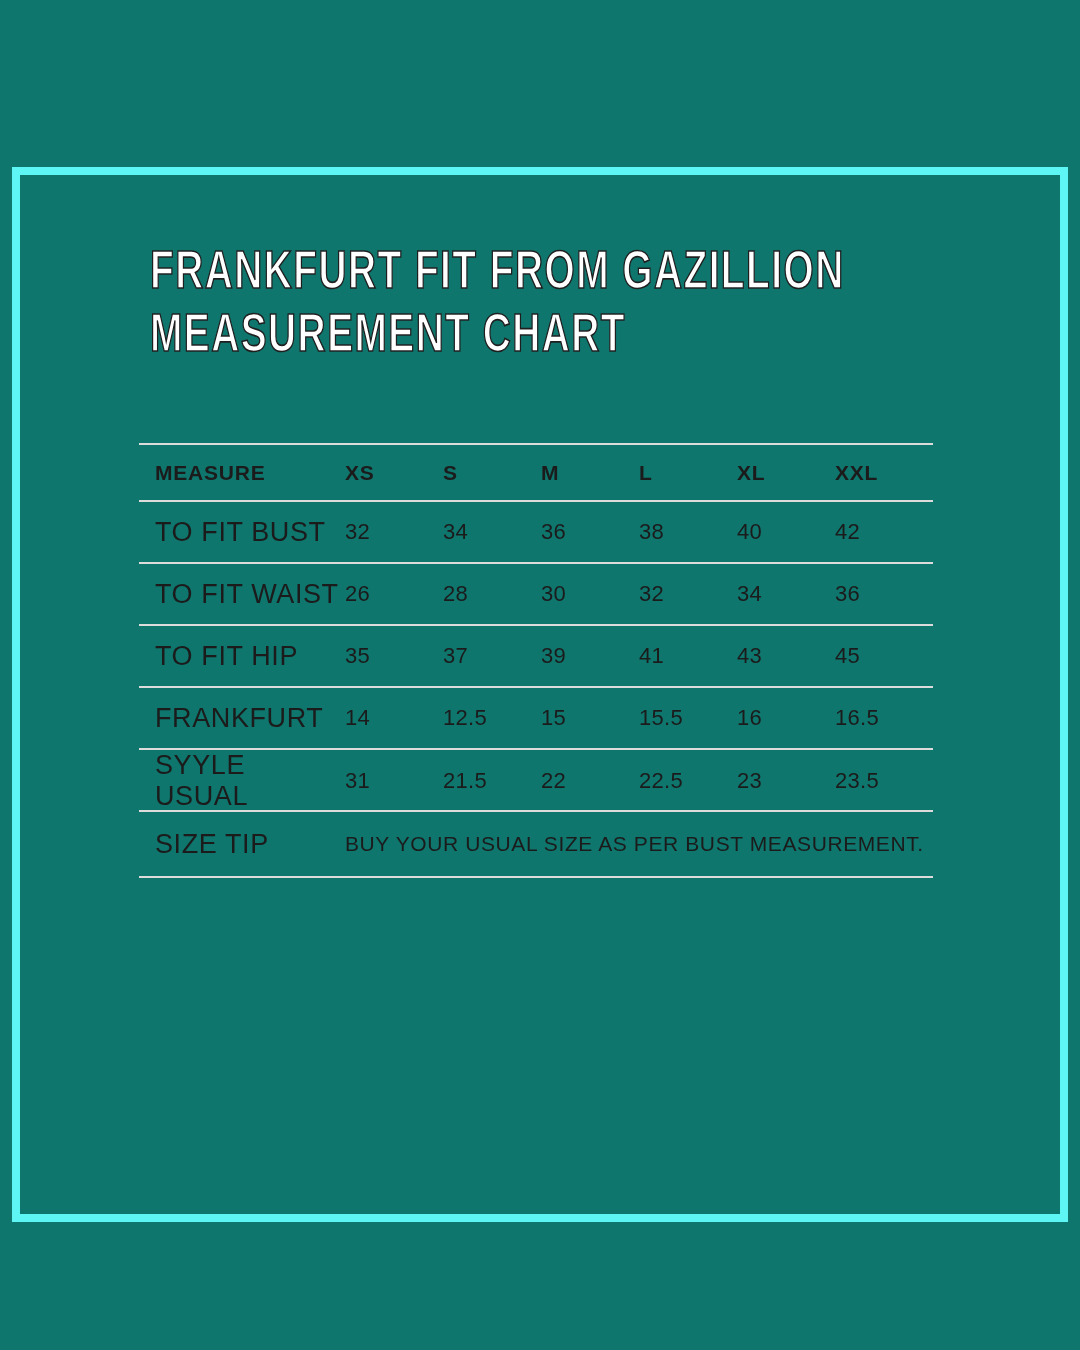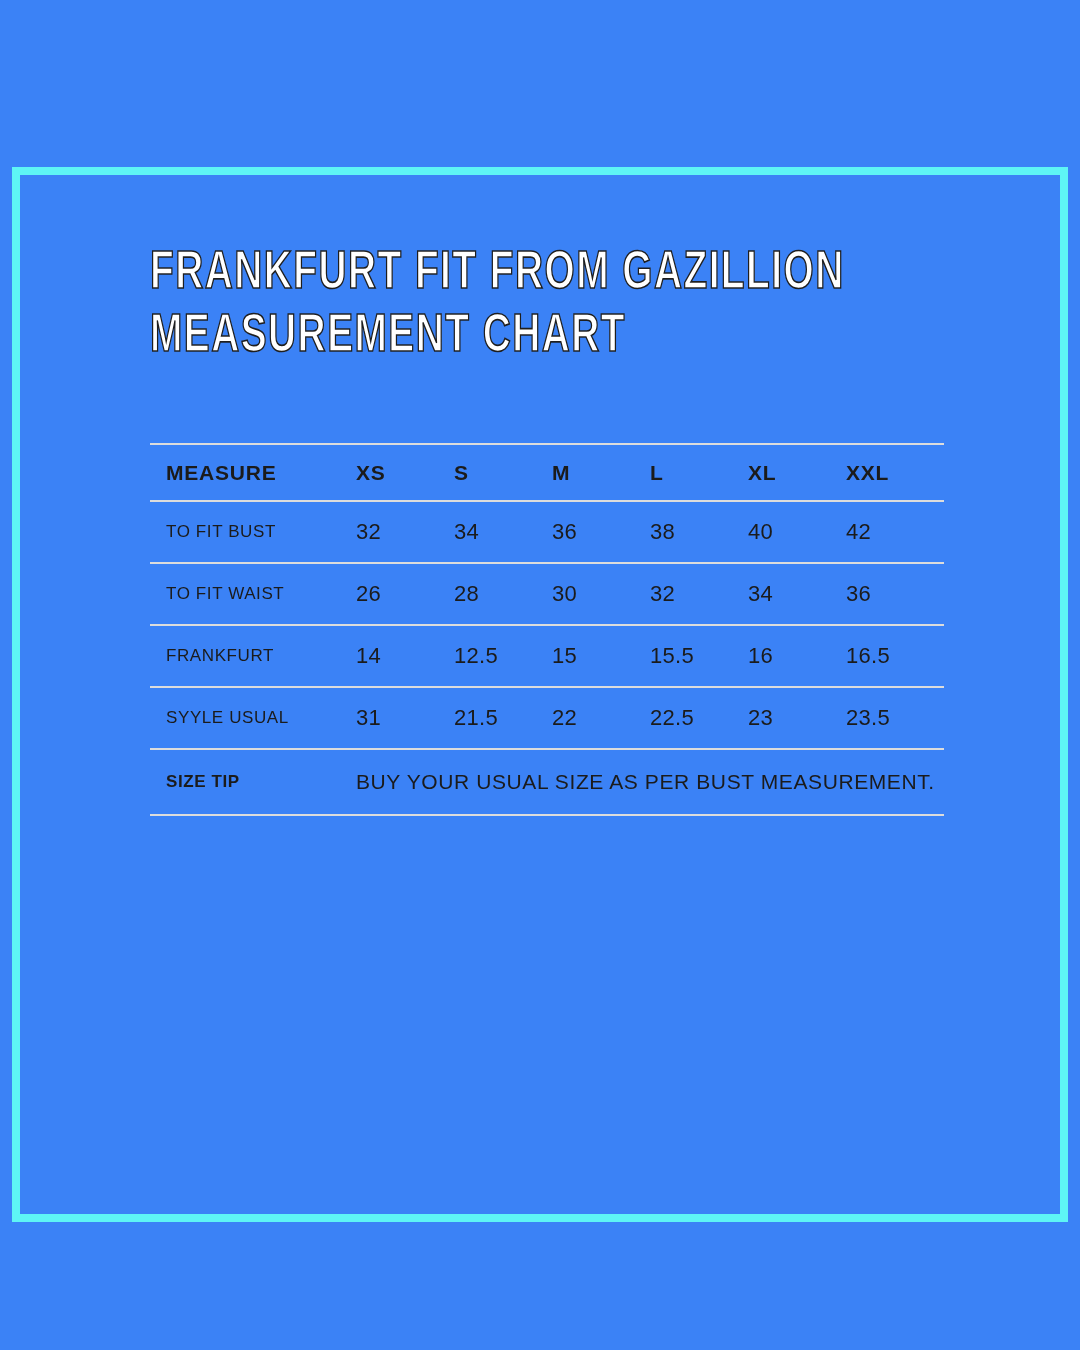--- a/index.html
+++ b/index.html
@@ -4,21 +4,21 @@
 <style>
   html, body {
     margin: 0;
     padding: 0;
     background: #ffffff;
   }
   .page {
     position: relative;
     width: 1080px;
     height: 1350px;
-    background: #3b82f6;
+    background: #0f766e;
     font-family: "Liberation Sans", sans-serif;
     color: #1b1b1b;
     overflow: hidden;
   }
   .frame {
     position: absolute;
     left: 12px;
     top: 167px;
     width: 1056px;
     height: 1055px;
@@ -38,21 +38,21 @@
     -webkit-text-stroke: 1.7px #1e1e1e;
     transform: scaleX(0.72);
     transform-origin: left top;
     white-space: nowrap;
   }
   .title .title-line {
     display: block;
   }
   .size-table {
     position: absolute;
-    left: 150px;
+    left: 139px;
     top: 443px;
     width: 794px;
   }
   .trow {
     display: grid;
     grid-template-columns: 206px repeat(6, 1fr);
     align-items: center;
     box-sizing: border-box;
     height: 62px;
     border-bottom: 2px solid #dcdcdc;
@@ -66,30 +66,30 @@
     height: 66px;
   }
   .cell {
     font-size: 22px;
     text-align: left;
     letter-spacing: 0.3px;
   }
   .cell.label-cell {
     text-align: left;
     padding-left: 16px;
-    font-size: 17px;
+    font-size: 27px;
     letter-spacing: 0.6px;
   }
   .header-row .cell {
     font-weight: 700;
     font-size: 21px;
     letter-spacing: 0.8px;
   }
   .tip-row .label-cell {
-    font-weight: 700;
+    font-weight: 400;
   }
   .tip-row .tip-text-cell {
     font-size: 21px;
     letter-spacing: 0.6px;
     text-align: left;
   }
 </style>
 </head>
 <body>
 
@@ -127,20 +127,29 @@
     <div class="trow">
       <div class="cell label-cell">TO FIT WAIST</div>
       <div class="cell">26</div>
       <div class="cell">28</div>
       <div class="cell">30</div>
       <div class="cell">32</div>
       <div class="cell">34</div>
       <div class="cell">36</div>
     </div>
 
+    <div class="trow">
+      <div class="cell label-cell">TO FIT HIP</div>
+      <div class="cell">35</div>
+      <div class="cell">37</div>
+      <div class="cell">39</div>
+      <div class="cell">41</div>
+      <div class="cell">43</div>
+      <div class="cell">45</div>
+    </div>
 
     <div class="trow">
       <div class="cell label-cell">FRANKFURT</div>
       <div class="cell">14</div>
       <div class="cell">12.5</div>
       <div class="cell">15</div>
       <div class="cell">15.5</div>
       <div class="cell">16</div>
       <div class="cell">16.5</div>
     </div>

